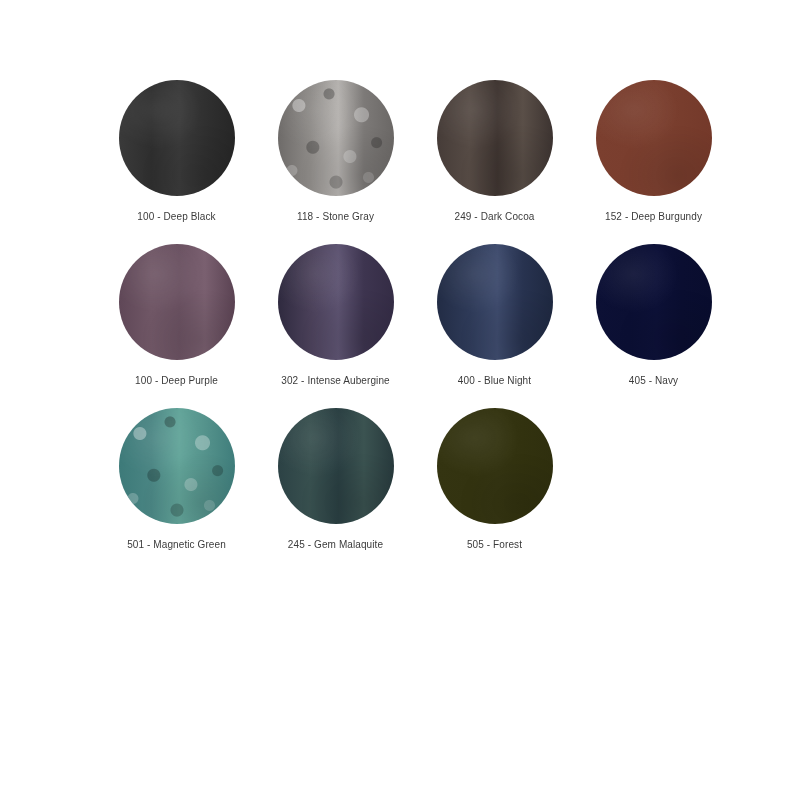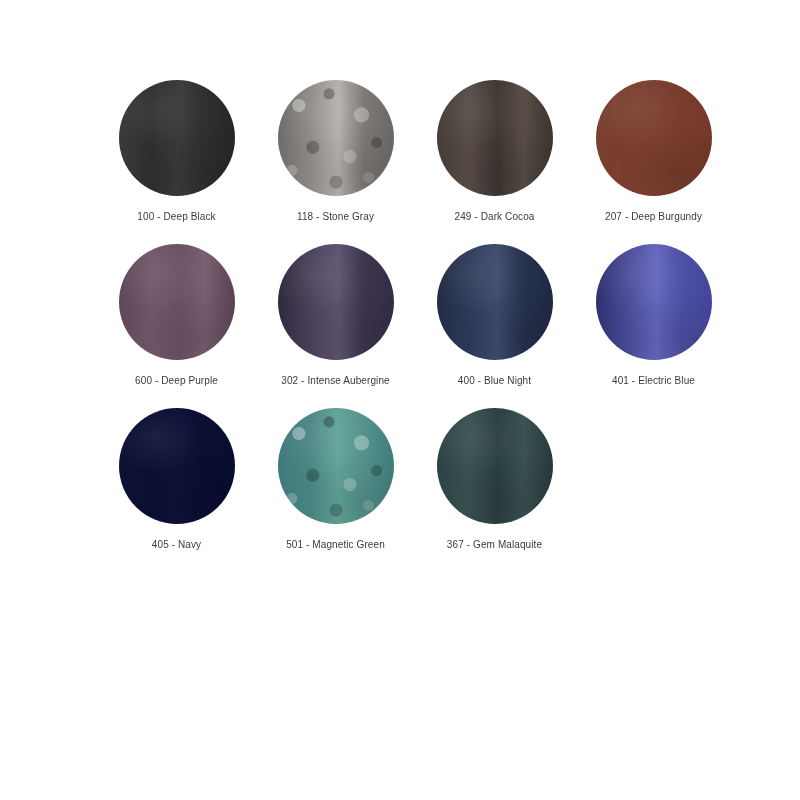--- a/index.html
+++ b/index.html
@@ -105,65 +105,65 @@
           <div class="grain"></div>
           <div class="sheen"></div>
         </div>
         <div class="swatch-label">249 - Dark Cocoa</div>
       </div>
       <div class="swatch-cell">
         <div class="swatch-disc" style="background: linear-gradient(90deg, rgb(123, 63, 47) 0%, rgb(122, 62, 46) 28%, rgb(124, 64, 48) 52%, rgb(120, 61, 45) 74%, rgb(116, 57, 42) 100%);">
           <div class="grain"></div>
           <div class="sheen"></div>
         </div>
-        <div class="swatch-label">207 - Deep Burgundy</div>
+        <div class="swatch-label">152 - Deep Burgundy</div>
       </div>
       <div class="swatch-cell">
         <div class="swatch-disc" style="background: linear-gradient(90deg, rgb(95, 71, 87) 0%, rgb(112, 87, 102) 28%, rgb(107, 82, 98) 52%, rgb(122, 96, 112) 74%, rgb(90, 66, 82) 100%);">
           <div class="grain"></div>
           <div class="sheen"></div>
         </div>
-        <div class="swatch-label">600 - Deep Purple</div>
+        <div class="swatch-label">100 - Deep Purple</div>
       </div>
       <div class="swatch-cell">
         <div class="swatch-disc" style="background: linear-gradient(90deg, rgb(47, 42, 63) 0%, rgb(74, 64, 89) 28%, rgb(94, 84, 114) 52%, rgb(62, 53, 80) 74%, rgb(52, 44, 69) 100%);">
           <div class="grain"></div>
           <div class="sheen"></div>
         </div>
         <div class="swatch-label">302 - Intense Aubergine</div>
       </div>
       <div class="swatch-cell">
         <div class="swatch-disc" style="background: linear-gradient(90deg, rgb(34, 44, 69) 0%, rgb(46, 58, 88) 28%, rgb(63, 76, 110) 52%, rgb(40, 51, 80) 74%, rgb(30, 40, 64) 100%);">
           <div class="grain"></div>
           <div class="sheen"></div>
         </div>
         <div class="swatch-label">400 - Blue Night</div>
-      </div>
-      <div class="swatch-cell">
-        <div class="swatch-disc" style="background: linear-gradient(90deg, rgb(47, 48, 112) 0%, rgb(74, 75, 152) 28%, rgb(101, 103, 189) 52%, rgb(79, 81, 166) 74%, rgb(67, 69, 154) 100%);">
-          <div class="grain"></div>
-          <div class="sheen"></div>
-        </div>
-        <div class="swatch-label">401 - Electric Blue</div>
       </div>
       <div class="swatch-cell">
         <div class="swatch-disc" style="background: linear-gradient(90deg, rgb(12, 16, 53) 0%, rgb(11, 15, 51) 28%, rgb(13, 17, 56) 52%, rgb(10, 14, 49) 74%, rgb(9, 13, 46) 100%);">
           <div class="grain"></div>
           <div class="sheen"></div>
         </div>
         <div class="swatch-label">405 - Navy</div>
       </div>
       <div class="swatch-cell">
         <div class="swatch-disc textured" style="background: linear-gradient(90deg, rgb(61, 122, 121) 0%, rgb(74, 133, 131) 28%, rgb(99, 165, 154) 52%, rgb(85, 147, 140) 74%, rgb(63, 125, 123) 100%);">
           <div class="grain"></div>
           <div class="sheen"></div>
         </div>
         <div class="swatch-label">501 - Magnetic Green</div>
       </div>
       <div class="swatch-cell">
         <div class="swatch-disc" style="background: linear-gradient(90deg, rgb(44, 66, 69) 0%, rgb(56, 80, 79) 28%, rgb(42, 63, 66) 52%, rgb(59, 83, 81) 74%, rgb(39, 57, 60) 100%);">
           <div class="grain"></div>
           <div class="sheen"></div>
         </div>
-        <div class="swatch-label">367 - Gem Malaquite</div>
+        <div class="swatch-label">245 - Gem Malaquite</div>
+      </div>
+      <div class="swatch-cell">
+        <div class="swatch-disc" style="background: linear-gradient(90deg, rgb(52, 52, 17) 0%, rgb(51, 51, 16) 28%, rgb(53, 53, 18) 52%, rgb(50, 50, 15) 74%, rgb(47, 47, 14) 100%);">
+          <div class="grain"></div>
+          <div class="sheen"></div>
+        </div>
+        <div class="swatch-label">505 - Forest</div>
       </div>
     </div>
 </div>
 
 </body></html>

